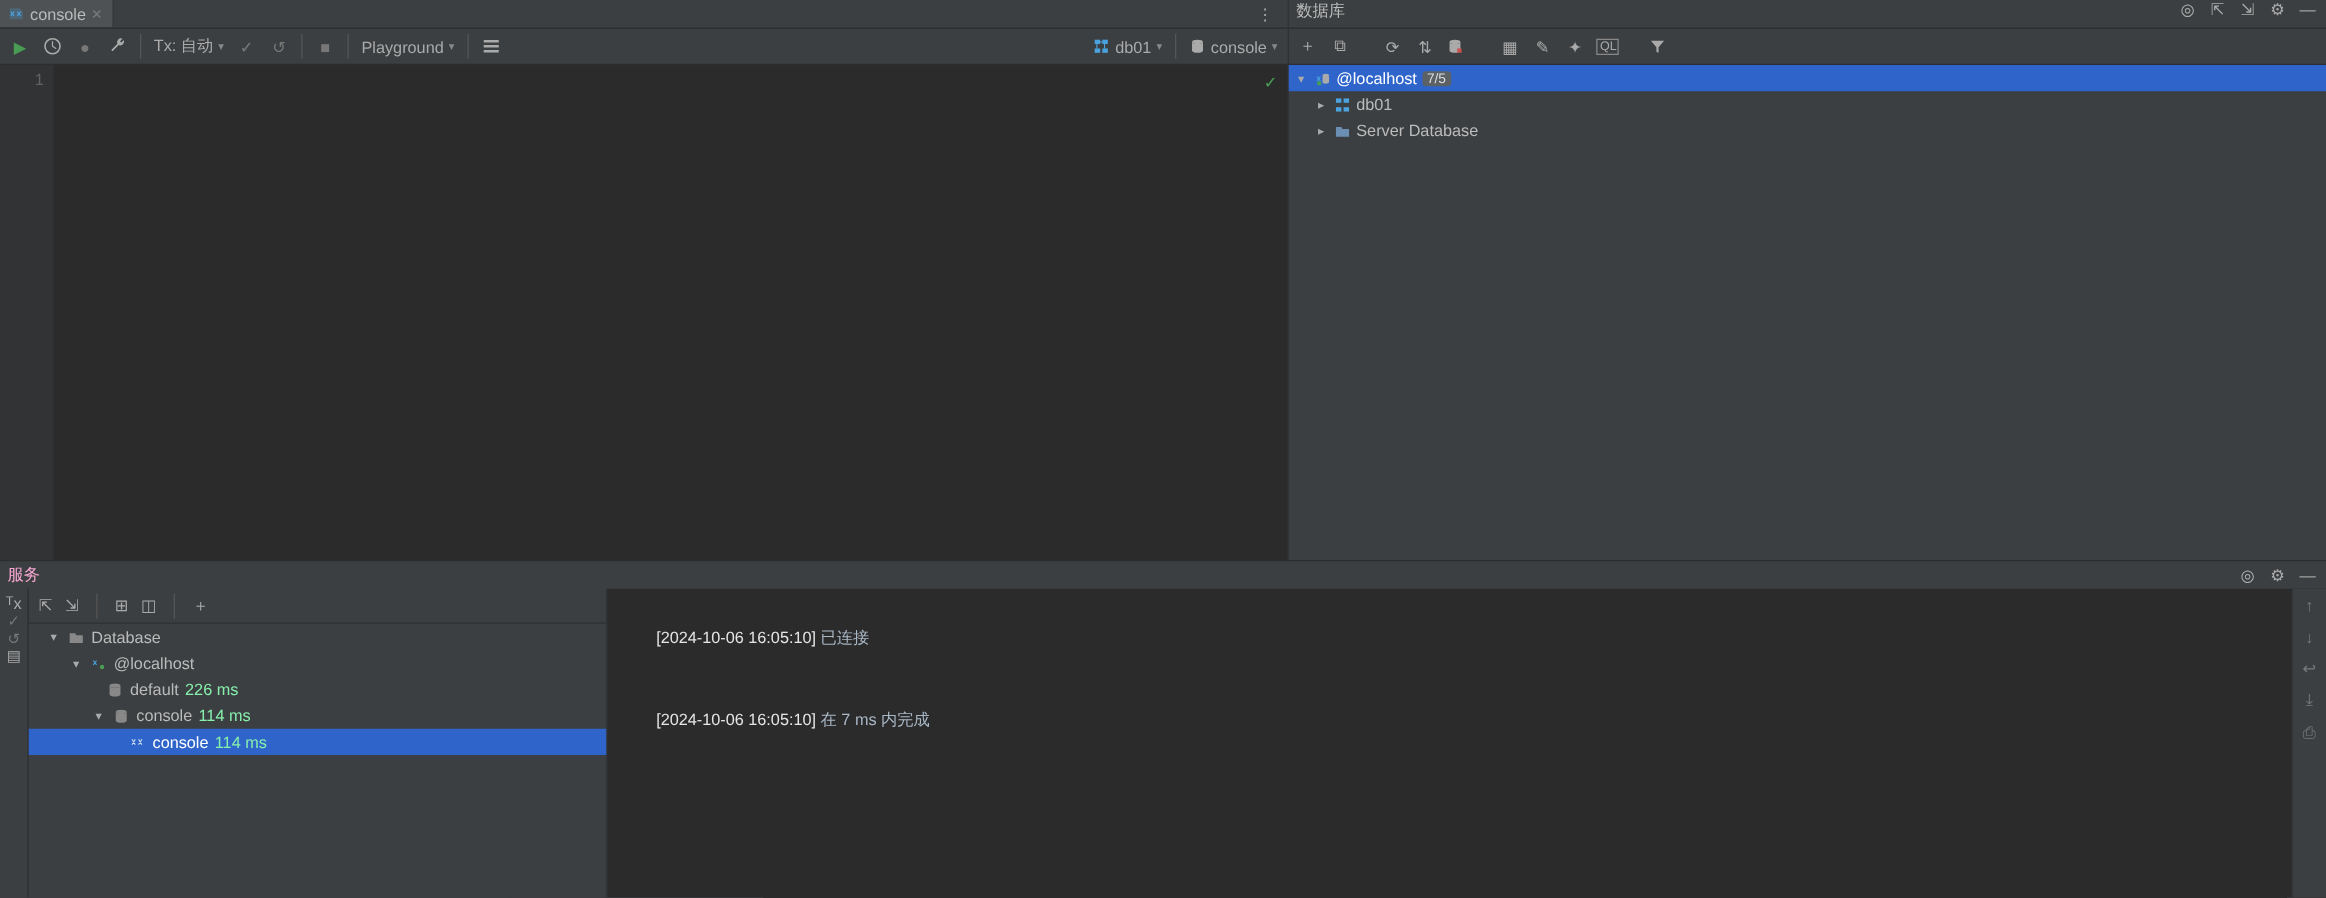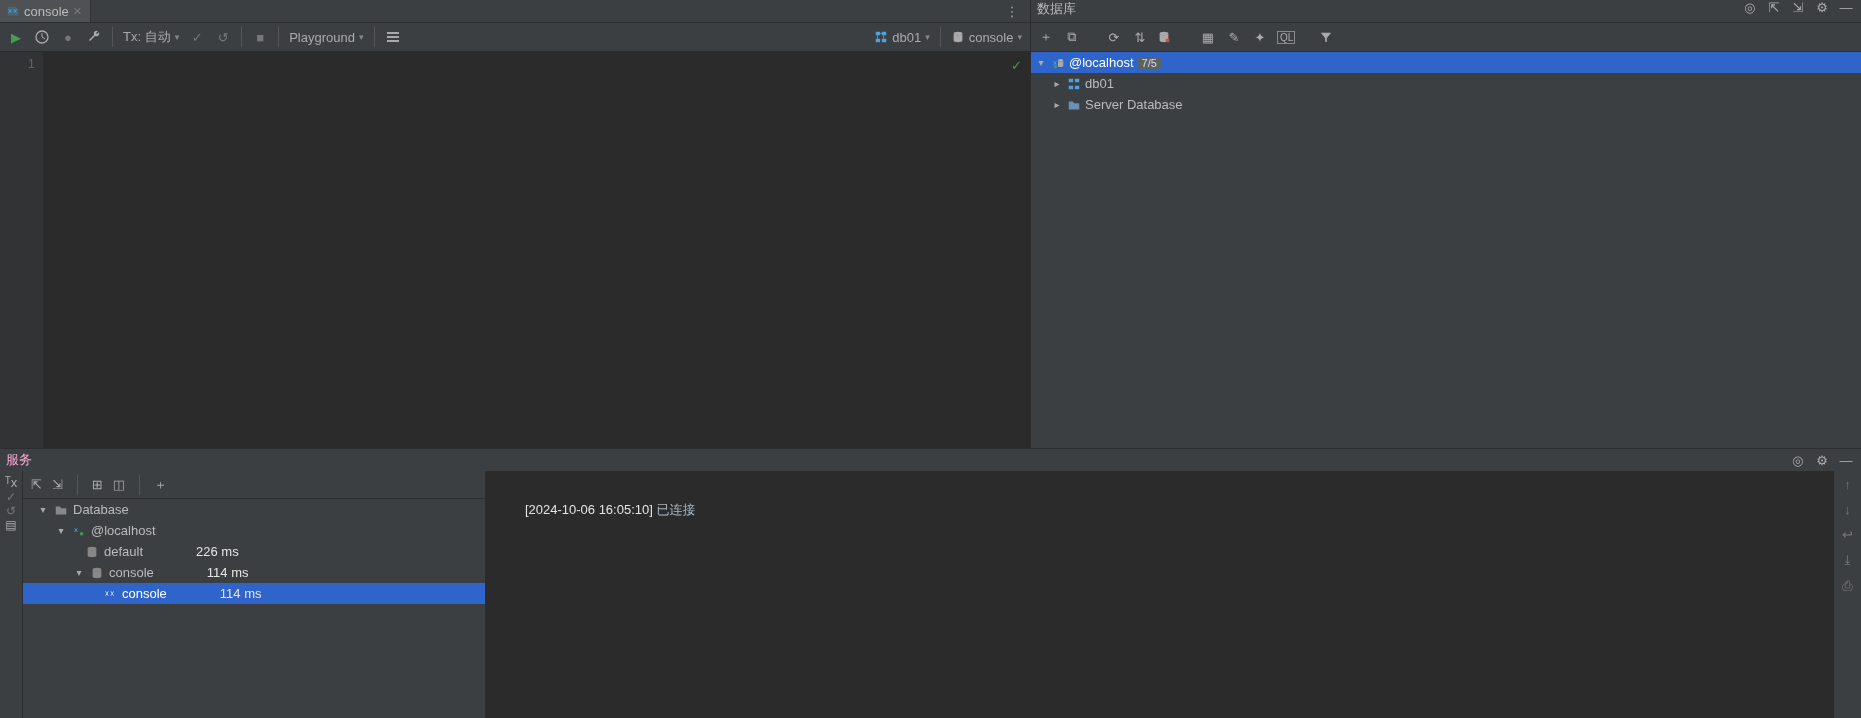--- a/index.html
+++ b/index.html
@@ -11,21 +11,21 @@
 .tab-bar { height: 22px; background: #3c3f41; display: flex; align-items: stretch; }
 .tab { background: #4e5254; display: flex; align-items: center; padding: 0 8px 0 6px; gap: 4px; border-right: 1px solid #323232; }
 .tab .lbl { color: #bbbbbb; }
 .tab .close { color: #7a7a7a; font-size: 11px; cursor: pointer; }
 .tab-right { margin-left: auto; display: flex; align-items: center; padding-right: 6px; color: #aaa; }
 
 .toolbar { height: 30px; background: #3c3f41; border-top: 1px solid #2b2d2f; border-bottom: 1px solid #2b2d2f; display: flex; align-items: center; padding: 0 4px; gap: 2px; }
 .tbtn { min-width: 24px; height: 24px; display: inline-flex; align-items: center; justify-content: center; color: #aaa; cursor: pointer; border-radius: 2px; padding: 0 4px; gap: 4px; }
 .sep { width: 1px; height: 20px; background: #555; margin: 0 4px; }
 .dim { color: #777; }
-.muted { color: #e5e5e5; margin-left: 48px; }
+.muted { color: #86efac; }
 
 .editor-body { flex: 1; display: flex; background: #2b2b2b; position: relative; }
 .gutter { width: 44px; background: #313335; color: #606366; text-align: right; padding: 4px 8px 0 0; font-family: "Consolas", monospace; font-size: 12px; border-right: 1px solid #2b2b2b; }
 .code { flex: 1; position: relative; }
 .code-area { position: absolute; inset: 0; background: transparent; border: none; color: #a9b7c6; font-family: "Consolas", monospace; font-size: 13px; padding: 4px 6px; resize: none; outline: none; }
 .editor-status { position: absolute; top: 6px; right: 8px; color: #499c54; }
 
 .db-header { height: 22px; background: #3c3f41; display: flex; align-items: flex-start; padding: 0 6px; gap: 6px; }
 .db-header .title { flex: 1; color: #bbb; }
 .icon-strip { display: flex; gap: 6px; align-items: center; }
@@ -291,20 +291,23 @@
             </svg>
           <span>console</span>
           <span class="muted">114 ms</span>
         </div>
       </div>
     </div>
     <div class="output">
       <div class="out-line">
         <span class="ts">[2024-10-06 16:05:10]</span> <span>已连接</span>
       </div>
+      <div class="out-line">
+        <span class="ts">[2024-10-06 16:05:10]</span> <span>在 7 ms 内完成</span>
+      </div>
       <div class="out-right">
         <span class="ic">↑</span>
         <span class="ic">↓</span>
         <span class="ic">↩</span>
         <span class="ic">⤓</span>
         <span class="ic">⎙</span>
       </div>
     </div>
   </div>
 </div>

